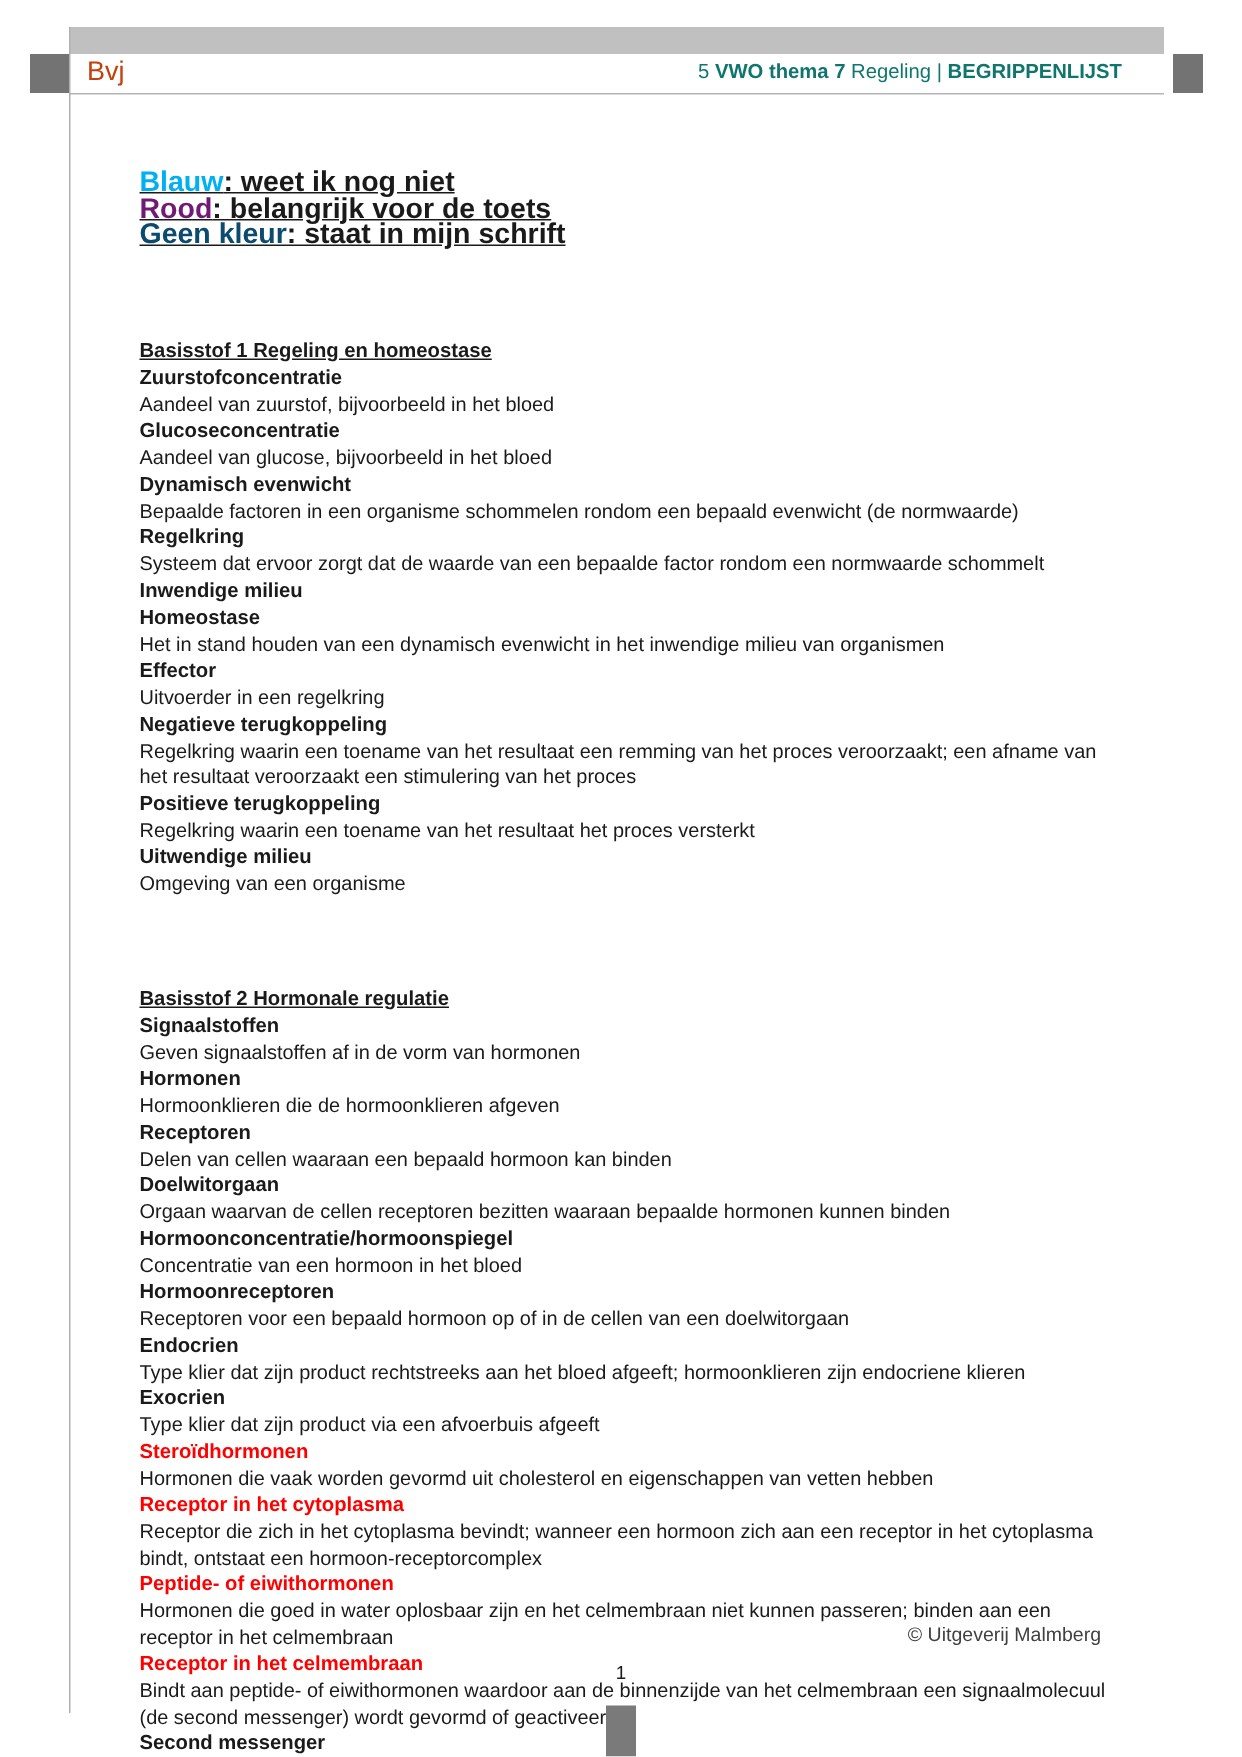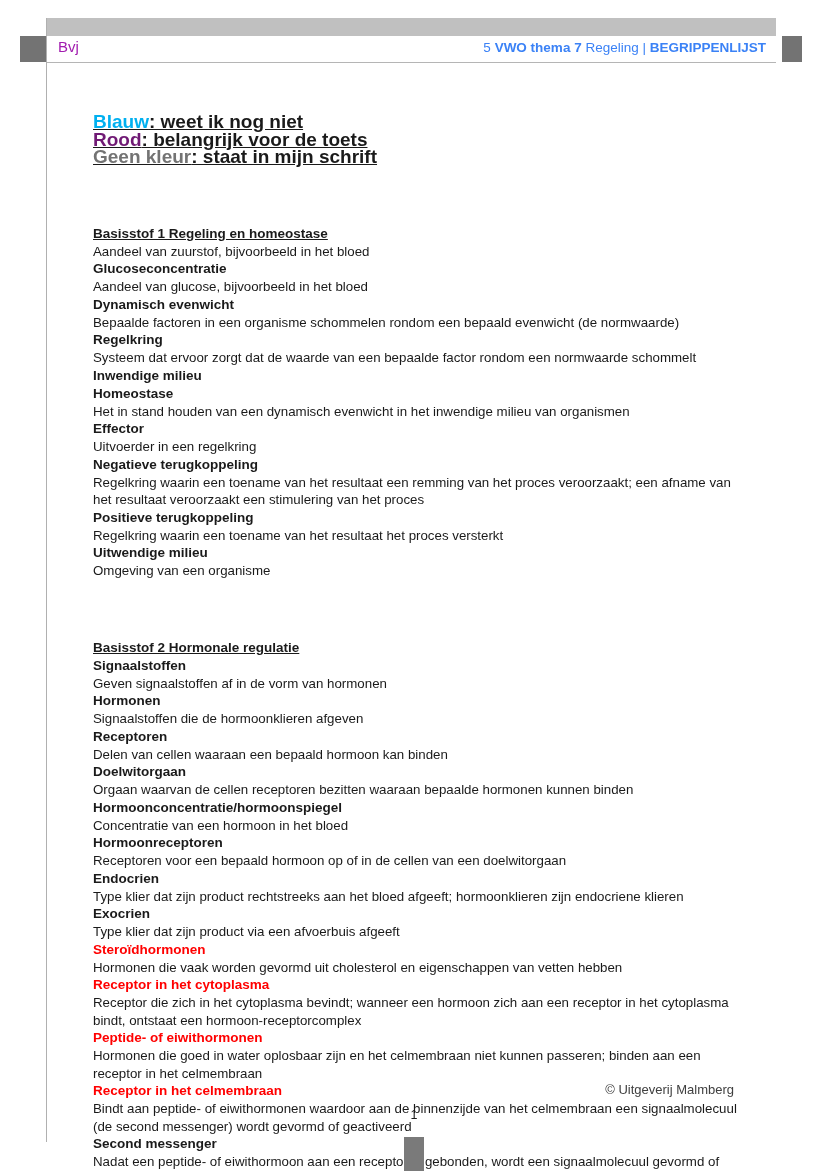--- a/index.html
+++ b/index.html
@@ -55,31 +55,31 @@
     top: 18px;
     width: 1px;
     height: 1124px;
     background: #b0b0b0;
   }
 
   #header-left-label {
     position: absolute;
     left: 58px;
     top: 37px;
-    font-size: 15px;
+    font-size: 18px;
     line-height: 20px;
-    color: #a21caf;
+    color: #c2410c;
   }
   #header-right-title {
     position: absolute;
-    right: 62px;
+    right: 80px;
     top: 38px;
     font-size: 13.5px;
     line-height: 20px;
-    color: #3b82f6;
+    color: #0f766e;
     white-space: nowrap;
   }
   #header-right-title .b { font-weight: bold; }
 
   
   #content {
     position: absolute;
     left: 93px;
     top: 113px;
     width: 660px;
@@ -154,25 +154,26 @@
 <div id="header-rule"></div>
 <div id="page-rule-left"></div>
 
 <div id="header-left-label">Bvj</div>
 <div id="header-right-title"><span class="">5 </span><span class="b">VWO thema 7</span><span class=""> Regeling | </span><span class="b">BEGRIPPENLIJST</span></div>
 
 <div id="content">
   <div id="legend-block">
       <div class="legend-line"><span style="color: rgb(0, 176, 240);">Blauw</span><span class="sw-none">: weet ik nog niet</span></div>
       <div class="legend-line"><span style="color: #701a75;">Rood</span><span class="sw-none">: belangrijk voor de toets</span></div>
-      <div class="legend-line"><span style="color: #737373;">Geen kleur</span><span class="sw-none">: staat in mijn schrift</span></div>
+      <div class="legend-line"><span style="color: #0c4a6e;">Geen kleur</span><span class="sw-none">: staat in mijn schrift</span></div>
     </div>
   <div id="sections-block">
       <div class="section-gap"></div>
       <div class="section-heading">Basisstof 1 Regeling en homeostase</div>
+      <div class="term">Zuurstofconcentratie</div>
       <div class="definition">Aandeel van zuurstof, bijvoorbeeld in het bloed</div>
       <div class="term">Glucoseconcentratie</div>
       <div class="definition">Aandeel van glucose, bijvoorbeeld in het bloed</div>
       <div class="term">Dynamisch evenwicht</div>
       <div class="definition">Bepaalde factoren in een organisme schommelen rondom een bepaald evenwicht (de normwaarde)</div>
       <div class="term">Regelkring</div>
       <div class="definition">Systeem dat ervoor zorgt dat de waarde van een bepaalde factor rondom een normwaarde schommelt</div>
       <div class="term">Inwendige milieu</div>
       <div class="term">Homeostase</div>
       <div class="definition">Het in stand houden van een dynamisch evenwicht in het inwendige milieu van organismen</div>
@@ -182,21 +183,21 @@
       <div class="definition">Regelkring waarin een toename van het resultaat een remming van het proces veroorzaakt; een afname van het resultaat veroorzaakt een stimulering van het proces</div>
       <div class="term">Positieve terugkoppeling</div>
       <div class="definition">Regelkring waarin een toename van het resultaat het proces versterkt</div>
       <div class="term">Uitwendige milieu</div>
       <div class="definition">Omgeving van een organisme</div>
       <div class="section-gap"></div>
       <div class="section-heading">Basisstof 2 Hormonale regulatie</div>
       <div class="term">Signaalstoffen</div>
       <div class="definition">Geven signaalstoffen af in de vorm van hormonen</div>
       <div class="term">Hormonen</div>
-      <div class="definition">Signaalstoffen die de hormoonklieren afgeven</div>
+      <div class="definition">Hormoonklieren die de hormoonklieren afgeven</div>
       <div class="term">Receptoren</div>
       <div class="definition">Delen van cellen waaraan een bepaald hormoon kan binden</div>
       <div class="term">Doelwitorgaan</div>
       <div class="definition">Orgaan waarvan de cellen receptoren bezitten waaraan bepaalde hormonen kunnen binden</div>
       <div class="term">Hormoonconcentratie/hormoonspiegel</div>
       <div class="definition">Concentratie van een hormoon in het bloed</div>
       <div class="term">Hormoonreceptoren</div>
       <div class="definition">Receptoren voor een bepaald hormoon op of in de cellen van een doelwitorgaan</div>
       <div class="term">Endocrien</div>
       <div class="definition">Type klier dat zijn product rechtstreeks aan het bloed afgeeft; hormoonklieren zijn endocriene klieren</div>

